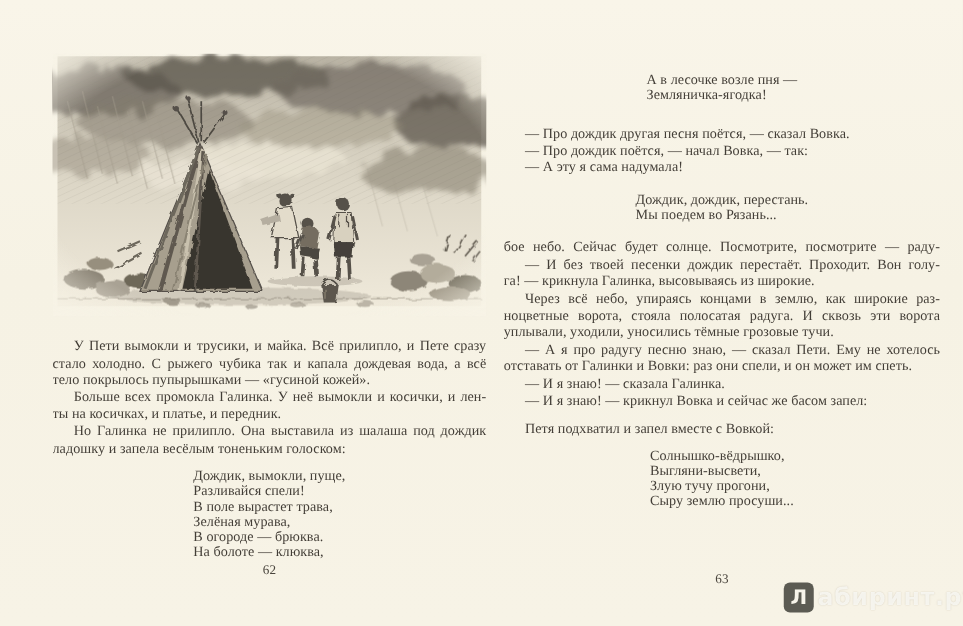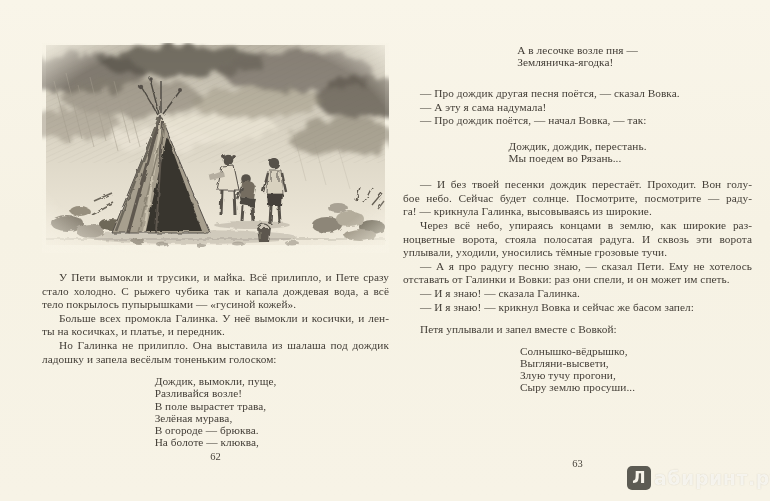--- a/index.html
+++ b/index.html
@@ -28,21 +28,21 @@
   .pline.last { text-align-last: left; }
 
   .verse { text-align: center; }
   .verse-inner {
     display: inline-block; text-align: left;
     font-size: 11.3px; line-height: 12.2px; letter-spacing: 0.05px;
   }
   .vline { white-space: nowrap; }
 
   .lp-verse        { margin-top: 9px; }
-  .rp-verse-opening{ margin-top: 2px; }
+  .rp-verse-opening{ margin-top: 16px; }
   .rp-dialogue     { margin-top: 17px; }
   .rp-verse-rain   { margin-top: 12px; text-decoration: underline; }
   .rp-paras2       { margin-top: 12px; }
   .rp-verse-rainbow{ margin-top: 9px; }
   .rp-petya        { margin-top: 9px; }
   .rp-verse-sun    { margin-top: 8px; }
 
   .page-number {
     position: absolute; left: 0; right: 0;
     text-align: center; font-size: 10.5px; color: #4a453d;
@@ -209,64 +209,64 @@
         <div class="para">
           <div class="pline first">Больше всех промокла Галинка. У неё вымокли и косички, и лен-</div>
           <div class="pline last">ты на косичках, и платье, и передник.</div>
         </div>
         <div class="para">
           <div class="pline first">Но Галинка не прилипло. Она выставила из шалаша под дождик</div>
           <div class="pline last">ладошку и запела весёлым тоненьким голоском:</div>
         </div>
       </div>
 
-    <div class="verse lp-verse"><div class="verse-inner"><div class="vline">Дождик, вымокли, пуще,</div><div class="vline">Разливайся возле!</div><div class="vline">В поле вырастет трава,</div><div class="vline">Зелёная мурава,</div><div class="vline">В огороде — брюква.</div><div class="vline">На болоте — клюква,</div></div></div>
+    <div class="verse lp-verse"><div class="verse-inner"><div class="vline">Дождик, вымокли, пуще,</div><div class="vline">Разливайся спели!</div><div class="vline">В поле вырастет трава,</div><div class="vline">Зелёная мурава,</div><div class="vline">В огороде — брюква.</div><div class="vline">На болоте — клюква,</div></div></div>
 
     <div class="page-number">62</div>
   </section>
 
   <section class="page page-right">
     <div class="verse rp-verse-opening"><div class="verse-inner"><div class="vline">А в лесочке возле пня —</div><div class="vline">Земляничка-ягодка!</div></div></div>
     <div class="body-text rp-dialogue">
         <div class="para">
           <div class="pline first last">— Про дождик другая песня поётся, — сказал Вовка.</div>
         </div>
         <div class="para">
+          <div class="pline first last">— Про дождик поётся, — начал Вовка, — так:</div>
+        </div>
+        <div class="para">
           <div class="pline first last">— А эту я сама надумала!</div>
-        </div>
-        <div class="para">
-          <div class="pline first last">— Про дождик поётся, — начал Вовка, — так:</div>
         </div>
       </div>
     <div class="verse rp-verse-rain"><div class="verse-inner"><div class="vline">Дождик, дождик, перестань.</div><div class="vline">Мы поедем во Рязань...</div></div></div>
     <div class="body-text rp-paras2">
         <div class="para">
+          <div class="pline">бое небо. Сейчас будет солнце. Посмотрите, посмотрите — раду-</div>
           <div class="pline first">— И без твоей песенки дождик перестаёт. Проходит. Вон голу-</div>
-          <div class="pline">бое небо. Сейчас будет солнце. Посмотрите, посмотрите — раду-</div>
           <div class="pline last">га! — крикнула Галинка, высовываясь из широкие.</div>
         </div>
         <div class="para">
           <div class="pline first">Через всё небо, упираясь концами в землю, как широкие раз-</div>
           <div class="pline">ноцветные ворота, стояла полосатая радуга. И сквозь эти ворота</div>
           <div class="pline last">уплывали, уходили, уносились тёмные грозовые тучи.</div>
         </div>
         <div class="para">
           <div class="pline first">— А я про радугу песню знаю, — сказал Пети. Ему не хотелось</div>
           <div class="pline last">отставать от Галинки и Вовки: раз они спели, и он может им спеть.</div>
         </div>
         <div class="para">
           <div class="pline first last">— И я знаю! — сказала Галинка.</div>
         </div>
         <div class="para">
           <div class="pline first last">— И я знаю! — крикнул Вовка и сейчас же басом запел:</div>
         </div>
       </div>
     <div class="body-text rp-petya">
         <div class="para">
-          <div class="pline first last">Петя уплывали и запел вместе с Вовкой:</div>
+          <div class="pline first last">Петя подхватил и запел вместе с Вовкой:</div>
         </div>
       </div>
     <div class="verse rp-verse-sun"><div class="verse-inner"><div class="vline">Солнышко-вёдрышко,</div><div class="vline">Выгляни-высвети,</div><div class="vline">Злую тучу прогони,</div><div class="vline">Сыру землю просуши...</div></div></div>
     <div class="page-number">63</div>
   </section>
 
   <div class="watermark">
     <span class="wm-badge">Л</span>
     <span class="wm-text">абиринт.ру</span>
   </div>

